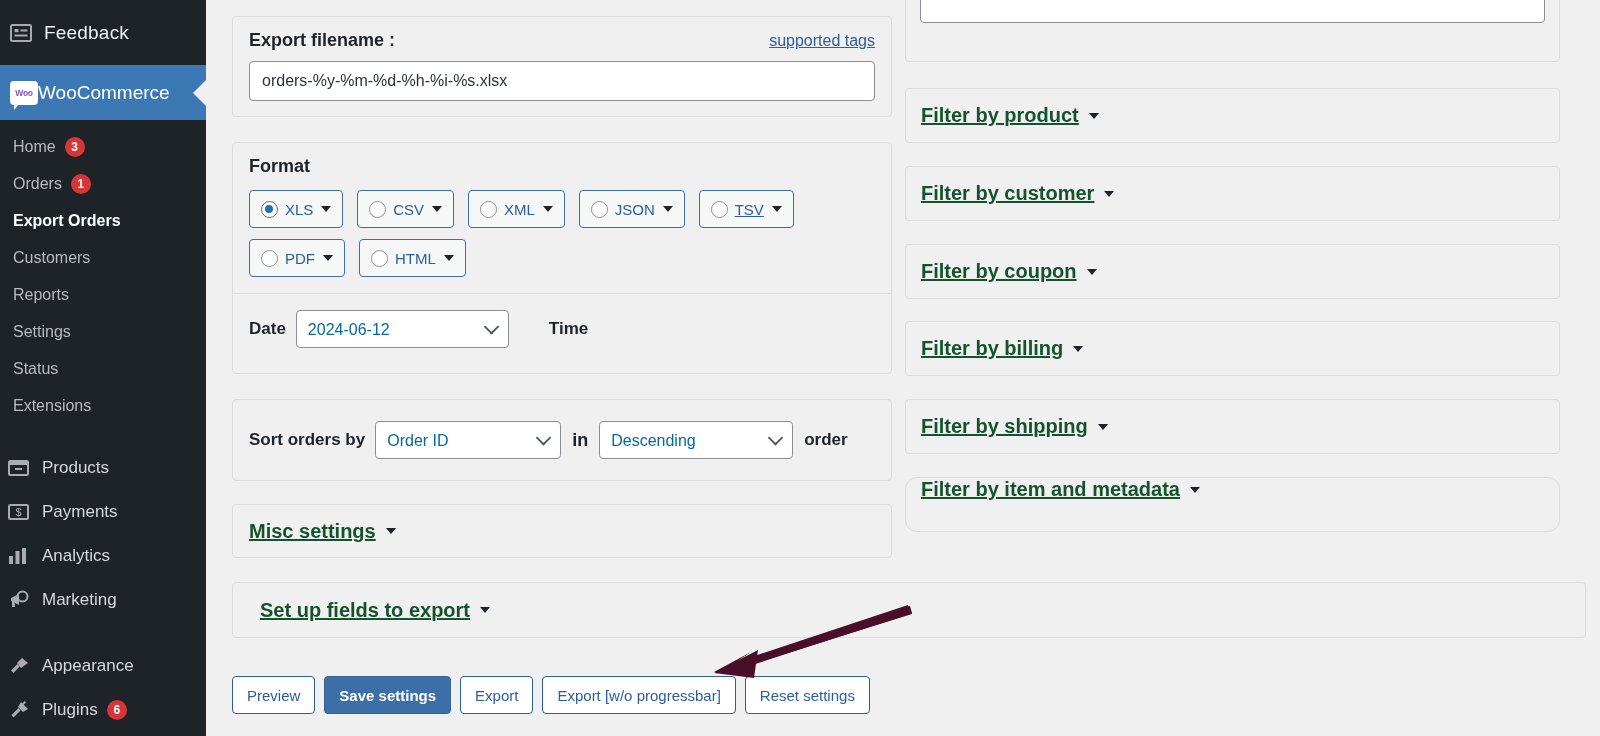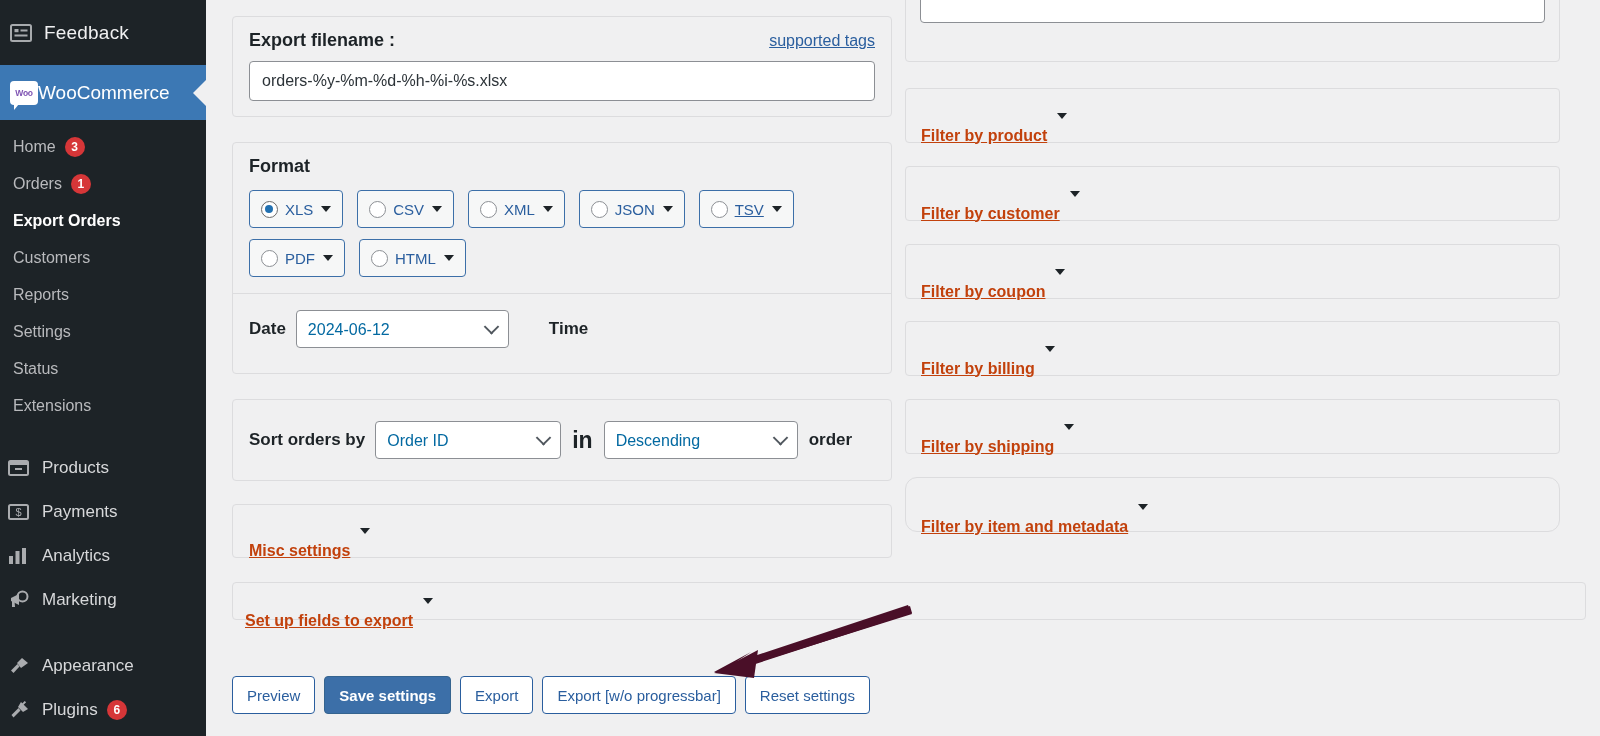--- a/index.html
+++ b/index.html
@@ -171,26 +171,25 @@
     width: 9px; height: 9px;
     border-right: 2px solid #50575e;
     border-bottom: 2px solid #50575e;
     transform: translateY(-70%) rotate(45deg);
     pointer-events: none;
   }
 
   .hr-sep { height: 1px; background: #dcdcde; }
 
   .disclosure {
-    font-size: 16px;
-    color: #c2410c;
+    font-size: 20px;
+    color: #14532d;
     font-weight: 700;
     text-decoration: underline;
     display: inline-block;
-    margin-top: 40px;
   }
   .disclosure-row { display: flex; align-items: center; }
 
   .btn {
     display: inline-flex; align-items: center; justify-content: center;
     height: 38px;
     padding: 0 14px;
     border: 1px solid #2a5e9e;
     border-radius: 4px;
     background: #fff;
@@ -399,37 +398,37 @@
         </div>
       </div>
 
       <div class="panel" style="position:absolute; left:0; top:399px; width:660px; height:82px; display:flex; align-items:center; padding:0 16px;">
         <span class="lbl-bold" style="font-size:17px; margin-right:10px;">Sort orders by</span>
         <span class="selwrap">
           <select class="sel" style="width:186px;">
             <option>Order ID</option>
           </select>
         </span>
-        <span class="lbl-bold" style="font-size:23px; margin:0 11px;">in</span>
+        <span class="lbl-bold" style="font-size:18px; margin:0 11px;">in</span>
         <span class="selwrap">
           <select class="sel" style="width:194px;">
             <option>Descending</option>
           </select>
         </span>
         <span class="lbl-bold" style="font-size:17px; margin-left:11px;">order</span>
       </div>
 
       <div class="panel" style="position:absolute; left:0; top:504px; width:660px; height:54px; display:flex; align-items:center; padding:0 16px;">
         <span class="disclosure-row">
           <span class="disclosure">Misc settings</span>
           <span class="caret" style="margin-left:10px;"></span>
         </span>
       </div>
 
-      <div class="panel" style="position:absolute; left:0; top:582px; width:1354px; height:38px; display:flex; align-items:center; padding:0 12px;">
+      <div class="panel" style="position:absolute; left:0; top:582px; width:1354px; height:56px; display:flex; align-items:center; padding:0 27px;">
         <span class="disclosure-row">
           <span class="disclosure">Set up fields to export</span>
           <span class="caret" style="margin-left:10px;"></span>
         </span>
       </div>
 
       <div style="position:absolute; left:0; top:676px; display:flex; align-items:center;">
         <span class="btn">Preview</span>
         <span class="btn primary">Save settings</span>
         <span class="btn">Export</span>

